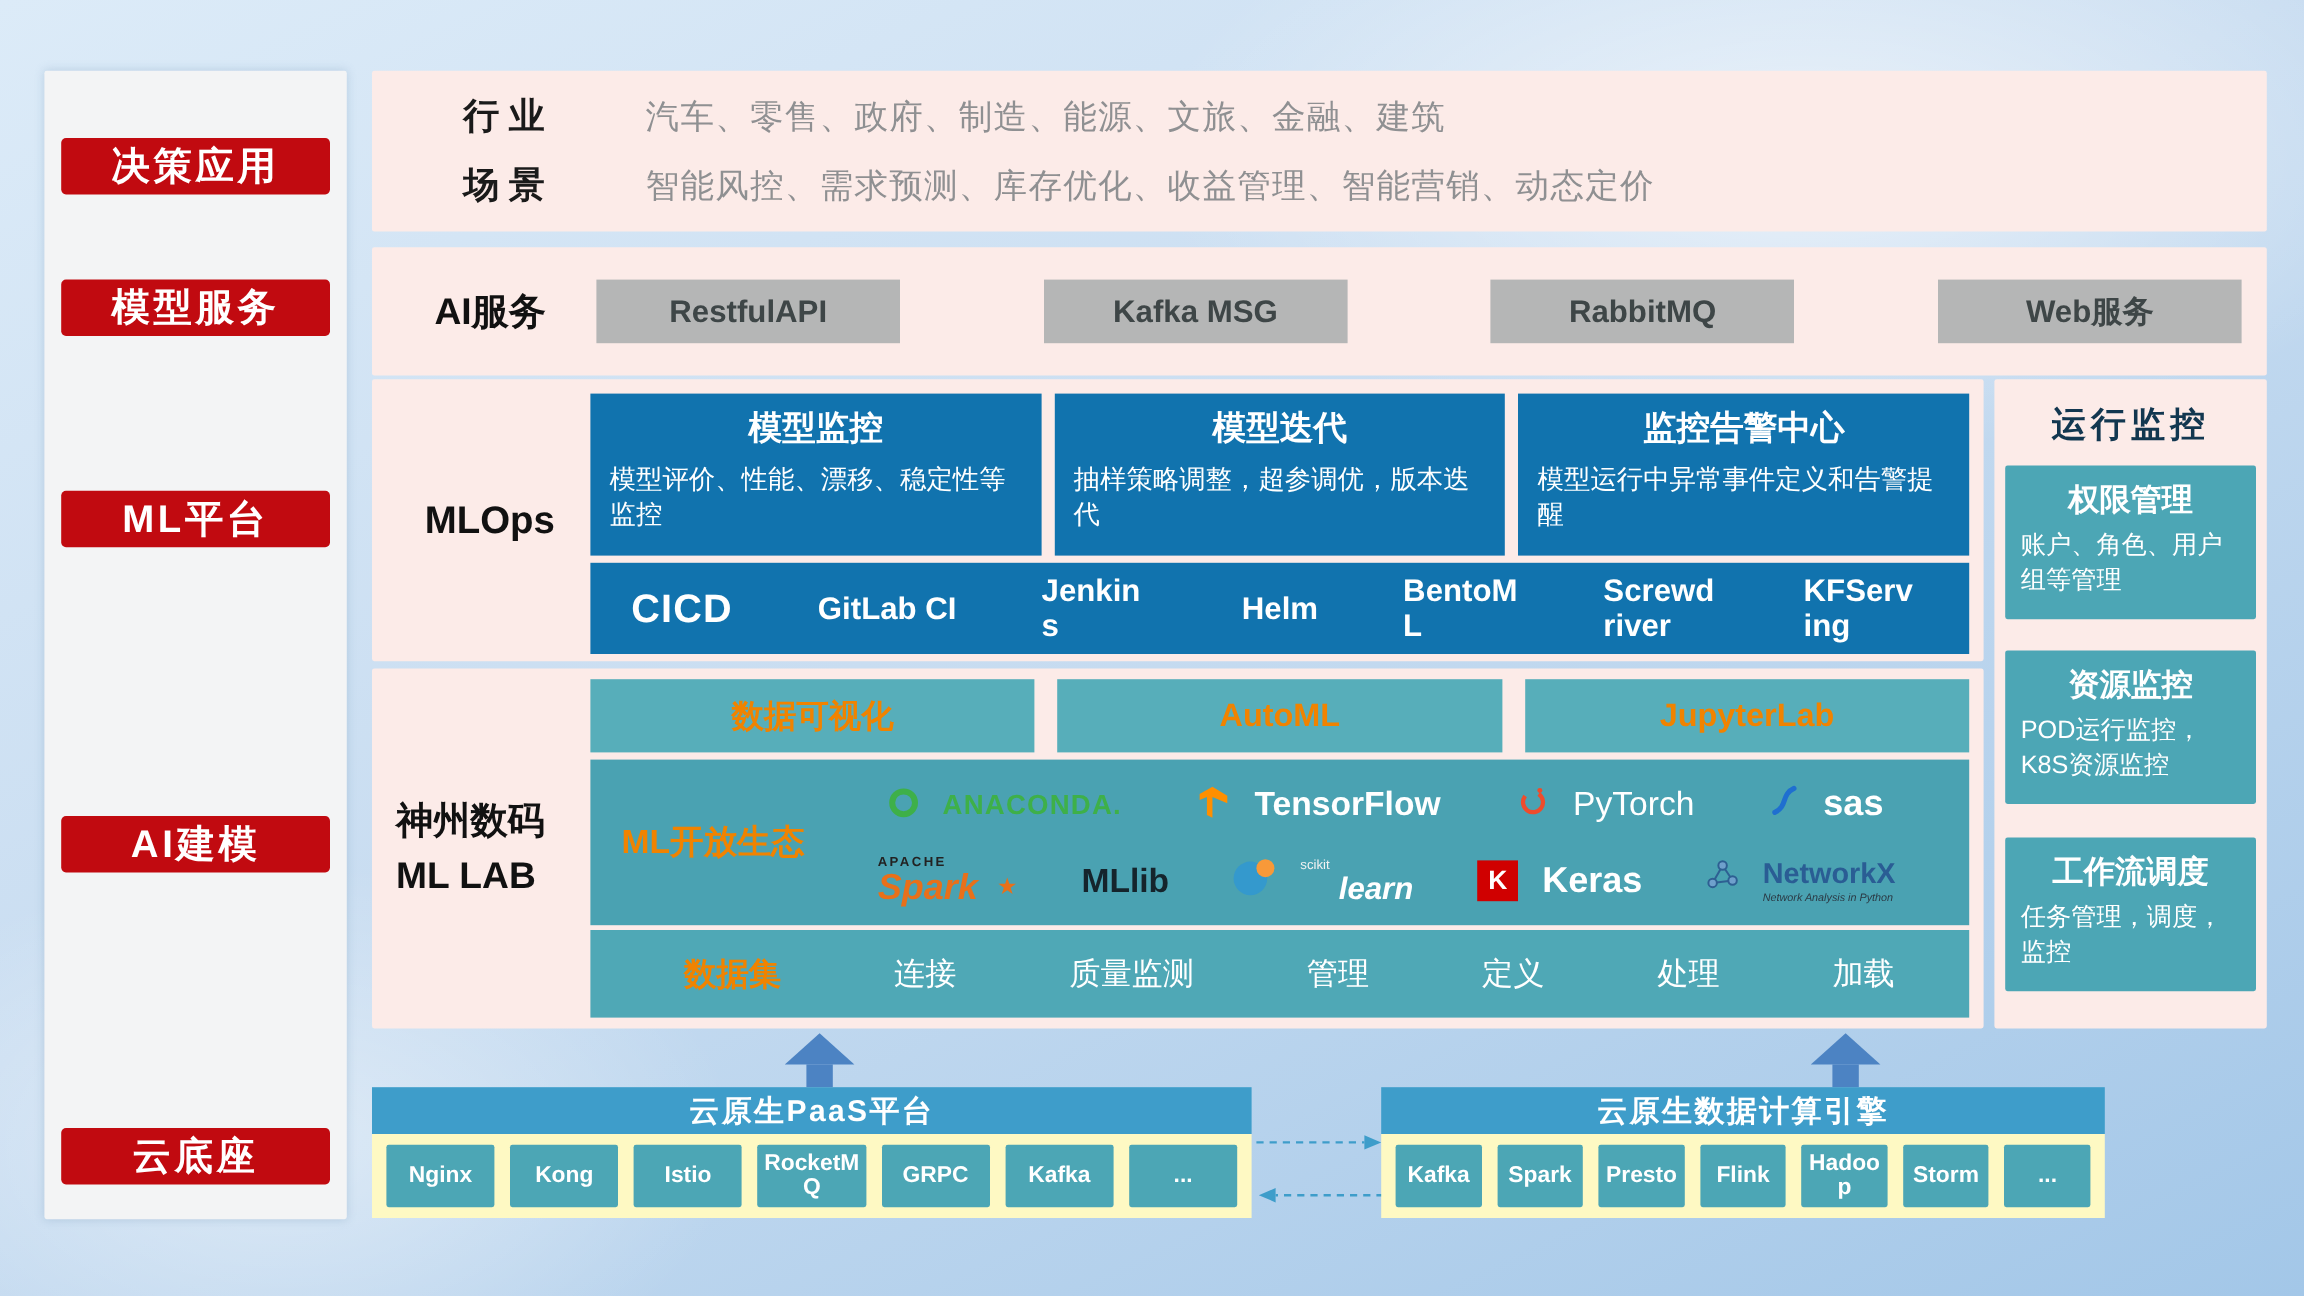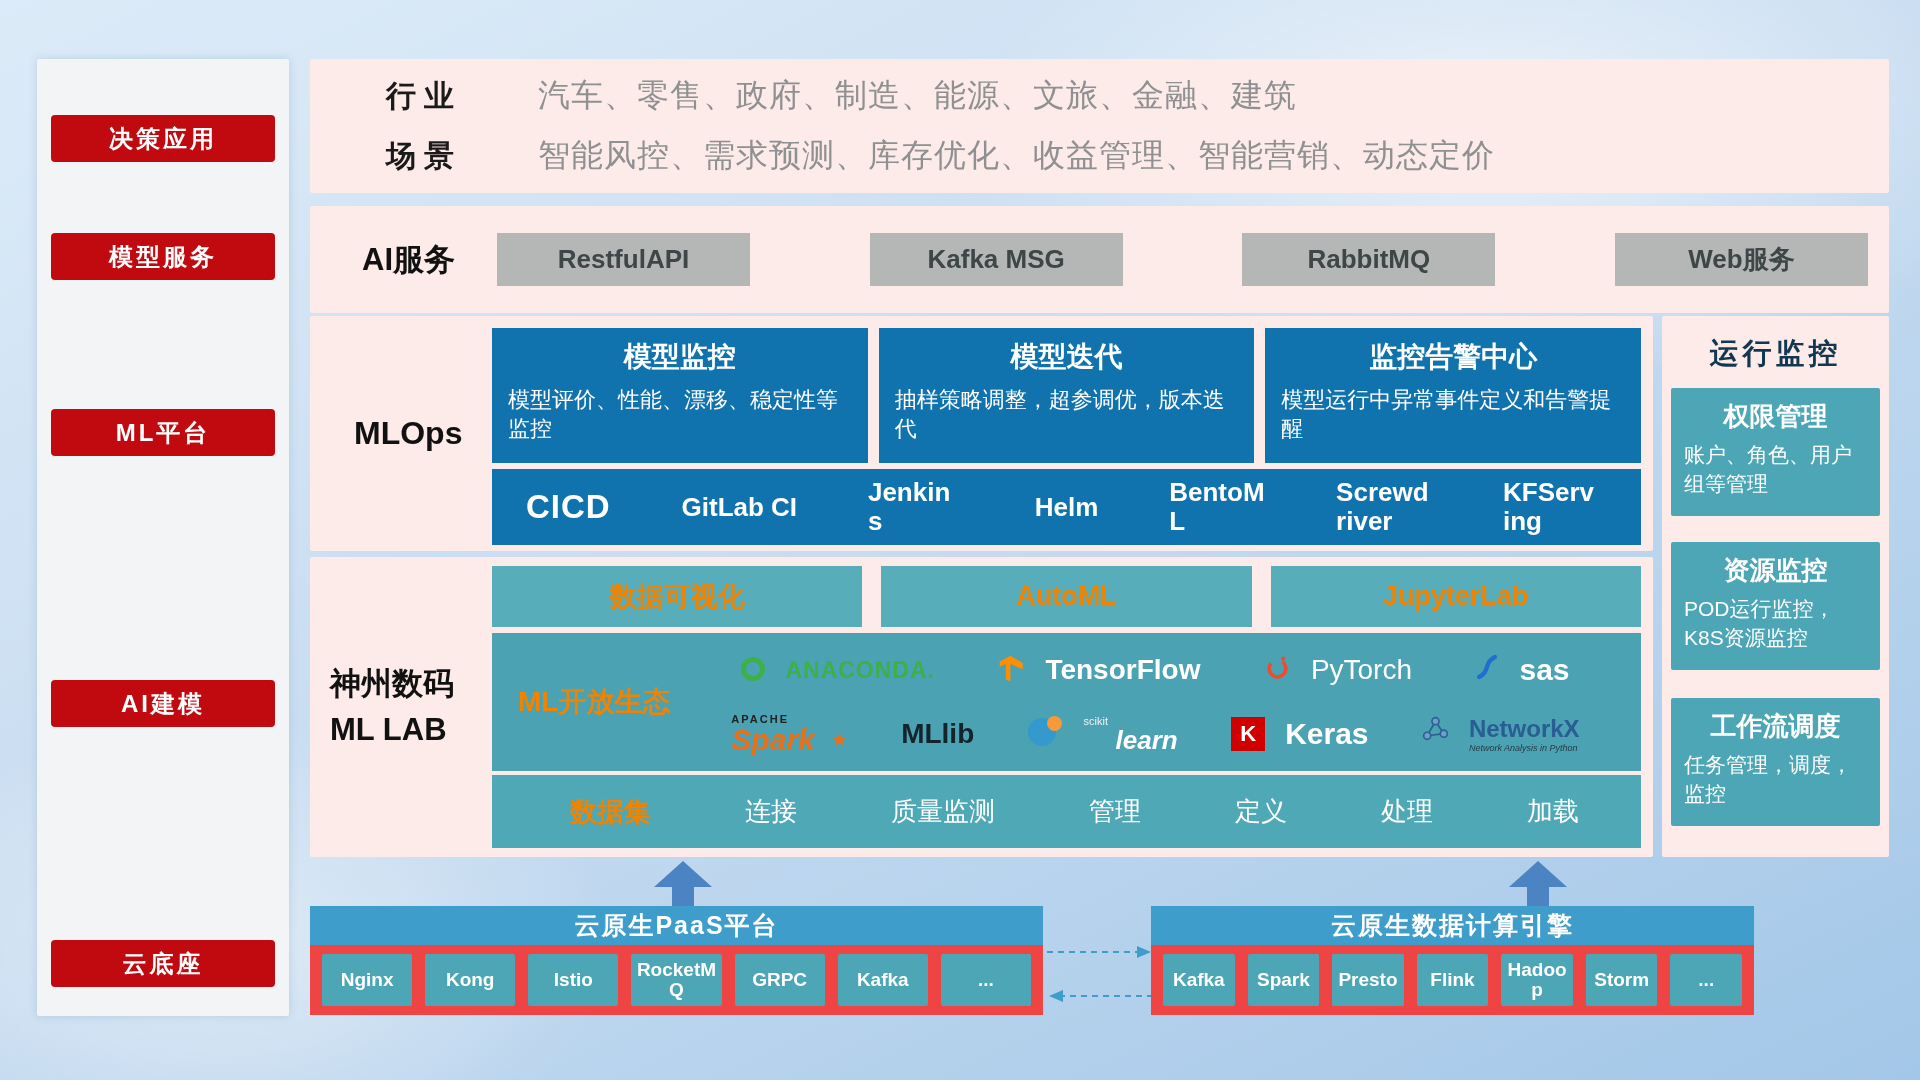--- a/index.html
+++ b/index.html
@@ -6,26 +6,26 @@
 html,body{width:1920px;height:1080px;}
 body{
   font-family:"Liberation Sans","DejaVu Sans",sans-serif;
   position:relative;overflow:hidden;
   background:
     radial-gradient(900px 420px at 78% 12%, rgba(255,255,255,.60), rgba(255,255,255,0) 60%),
     radial-gradient(700px 420px at 12% 88%, rgba(255,255,255,.45), rgba(255,255,255,0) 55%),
     linear-gradient(155deg,#dcebf8 0%,#c9ddf1 45%,#a3c7e8 100%);
 }
 .sidebar{position:absolute;left:37px;top:59px;width:252px;height:957px;background:#f3f4f5;border-radius:2px;box-shadow:0 0 8px rgba(110,145,180,.30);}
-.side-btn{position:absolute;left:14px;width:224px;height:47px;background:#c10a10;color:#fff;font-size:24px;font-weight:bold;letter-spacing:3px;display:flex;align-items:center;justify-content:center;border-radius:4px;}
+.side-btn{position:absolute;left:14px;width:224px;height:47px;background:#c10a10;color:#fff;font-size:32px;font-weight:bold;letter-spacing:3px;display:flex;align-items:center;justify-content:center;border-radius:4px;}
 .panel{position:absolute;background:#fcebe8;border-radius:2px;}
 .panel1{left:310px;top:59px;width:1579px;height:134px;display:flex;flex-direction:column;justify-content:center;gap:16px;}
 .p1-row{display:flex;align-items:center;padding-left:52px;margin-left:24px;}
 .p1-label{width:152px;font-size:30px;font-weight:bold;color:#1a1a1a;letter-spacing:8px;}
-.p1-value{font-size:32px;color:#8f9092;letter-spacing:1px;}
+.p1-value{font-size:28px;color:#8f9092;letter-spacing:1px;}
 .panel2{left:310px;top:206px;width:1579px;height:107px;display:flex;align-items:center;padding:0 21px 0 52px;}
 .p2-label{width:135px;font-size:31px;font-weight:bold;color:#111;}
 .p2-buttons{flex:1;display:flex;justify-content:space-between;}
 .gray-btn{width:253px;height:53px;background:#b5b6b6;color:#3e4647;font-size:26px;font-weight:bold;display:flex;align-items:center;justify-content:center;}
 .panel3{left:310px;top:316px;width:1343px;height:235px;}
 .p3-label{position:absolute;left:44px;top:0;height:100%;display:flex;align-items:center;font-size:32px;font-weight:bold;color:#111;}
 .mlops-cards{position:absolute;left:182px;top:12px;width:1149px;height:135px;display:flex;gap:11px;}
 .blue-card{flex:1;background:#1173ae;color:#fff;padding:10px 16px 8px;}
 .bc-title{font-size:28px;font-weight:bold;text-align:center;margin-bottom:9px;}
 .bc-desc{font-size:22px;line-height:1.32;}
@@ -47,21 +47,21 @@
 .ds-item{font-size:26px;color:#fff;}
 .monitor{left:1662px;top:316px;width:227px;height:541px;}
 .monitor-title{padding-top:18px;text-align:center;font-size:29px;font-weight:bold;color:#123750;letter-spacing:4px;}
 .mon-card{position:absolute;left:9px;width:209px;min-height:128px;background:#4ca6b5;color:#fff;padding:11px 13px;border-radius:2px;}
 .mc-title{font-size:26px;font-weight:bold;text-align:center;margin-bottom:7px;}
 .mc-desc{font-size:21px;line-height:1.38;}
 .cloud-group{position:absolute;top:906px;}
 .cloud-left{left:310px;width:733px;}
 .cloud-right{left:1151px;width:603px;}
 .cloud-bar{height:39px;background:#3e9dca;color:#fff;font-weight:bold;font-size:25px;display:flex;align-items:center;justify-content:center;letter-spacing:2px;}
-.cloud-strip{background:#ef4444;display:flex;gap:13px;padding:9px 12px;}
+.cloud-strip{background:#fef9c3;display:flex;gap:13px;padding:9px 12px;}
 .cloud-chip{flex:1;height:52px;background:#4ca6b5;color:#fff;font-size:19px;font-weight:bold;display:flex;align-items:center;justify-content:center;border-radius:2px;text-align:center;line-height:1.05;word-break:break-all;padding:0 4px;}
 .up-arrow{position:absolute;top:861px;width:58px;height:45px;}
 .up-arrow .head{width:0;height:0;border-left:29px solid transparent;border-right:29px solid transparent;border-bottom:26px solid #4c83c3;}
 .up-arrow .stem{width:22px;height:19px;background:#4c83c3;margin:0 auto;}
 .flow-arrows{position:absolute;left:1045px;top:938px;}
 
 .logo{display:flex;align-items:flex-start;gap:20px;}
 .ana-ring{width:24px;height:24px;border:5px solid #3eb049;border-radius:50%;flex:none;}
 .ana-text{color:#3eb049;font-weight:bold;font-size:23px;letter-spacing:1px;}
 .tf-text{font-size:28px;font-weight:bold;color:#fff;}

